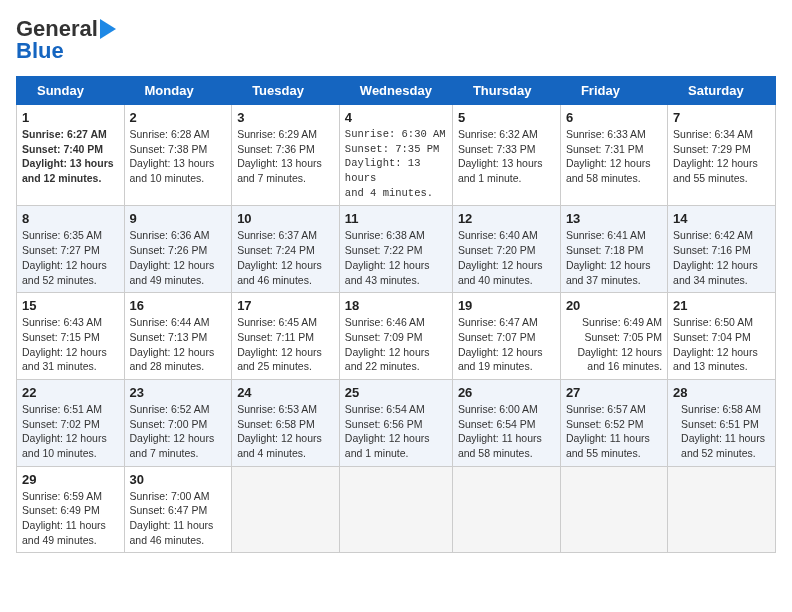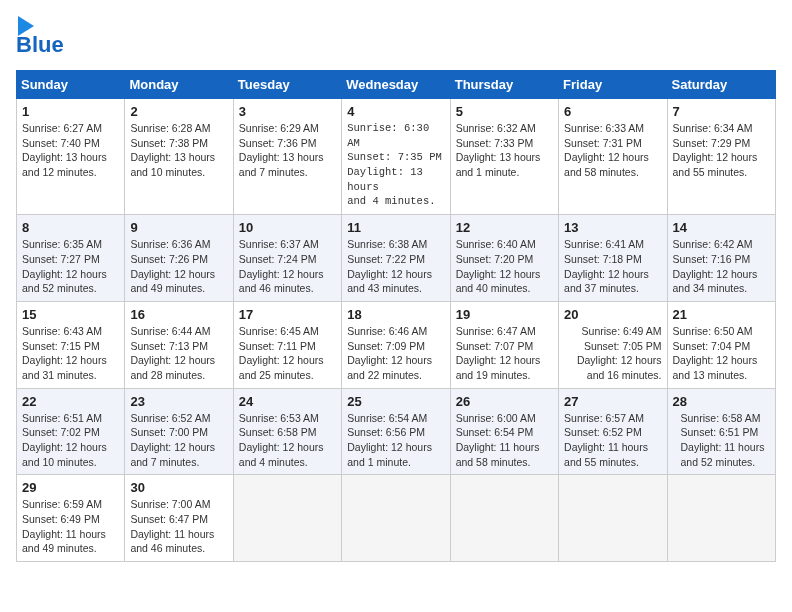--- a/index.html
+++ b/index.html
@@ -49,21 +49,21 @@
       color: #555;
     }
     .calendar {
       width: 100%;
       border-collapse: collapse;
       font-size: 11px;
     }
     .calendar th {
       background: #1565c0;
       color: #fff;
-      padding: 6px 4px;
+      padding: 6px 20px;
       text-align: left;
       font-size: 13px;
       font-weight: bold;
       border: 1px solid #1565c0;
     }
     .calendar td {
       border: 1px solid #ccc;
       padding: 5px 5px 5px 5px;
       vertical-align: top;
       width: calc(100% / 7);
@@ -89,20 +89,21 @@
     .row-bg-alt td {
       background: #f0f4fa;
     }
   </style>
 </head>
 <body>
 
 <div class="header">
   <div class="logo">
     <div class="logo-line">
+      <span style="font-size:22px;font-weight:bold;color:#333;">General</span>
       <span class="logo-arrow"></span>
     </div>
     <span style="font-size:22px;font-weight:bold;color:#1565c0;margin-top:-4px;">Blue</span>
   </div>
   <div class="title-block">
     <h1></h1>
     <h2></h2>
   </div>
 </div>
 
@@ -115,21 +116,21 @@
         <th>Wednesday</th>
         <th>Thursday</th>
         <th>Friday</th>
         <th>Saturday</th>
       </tr>
   </thead>
   <tbody id="calendar-body">
   <tr>
         <td>
           <div class="day-num">1</div>
-          <div class="day-info" style="white-space: pre-line;">Sunrise: 6:27 AM
+          <div class="day-info" style="white-space: pre-line; font-weight: bold;">Sunrise: 6:27 AM
 Sunset: 7:40 PM
 Daylight: 13 hours
 and 12 minutes.</div>
         </td>
         <td>
           <div class="day-num">2</div>
           <div class="day-info" style="white-space: pre-line;">Sunrise: 6:28 AM
 Sunset: 7:38 PM
 Daylight: 13 hours
 and 10 minutes.</div>

